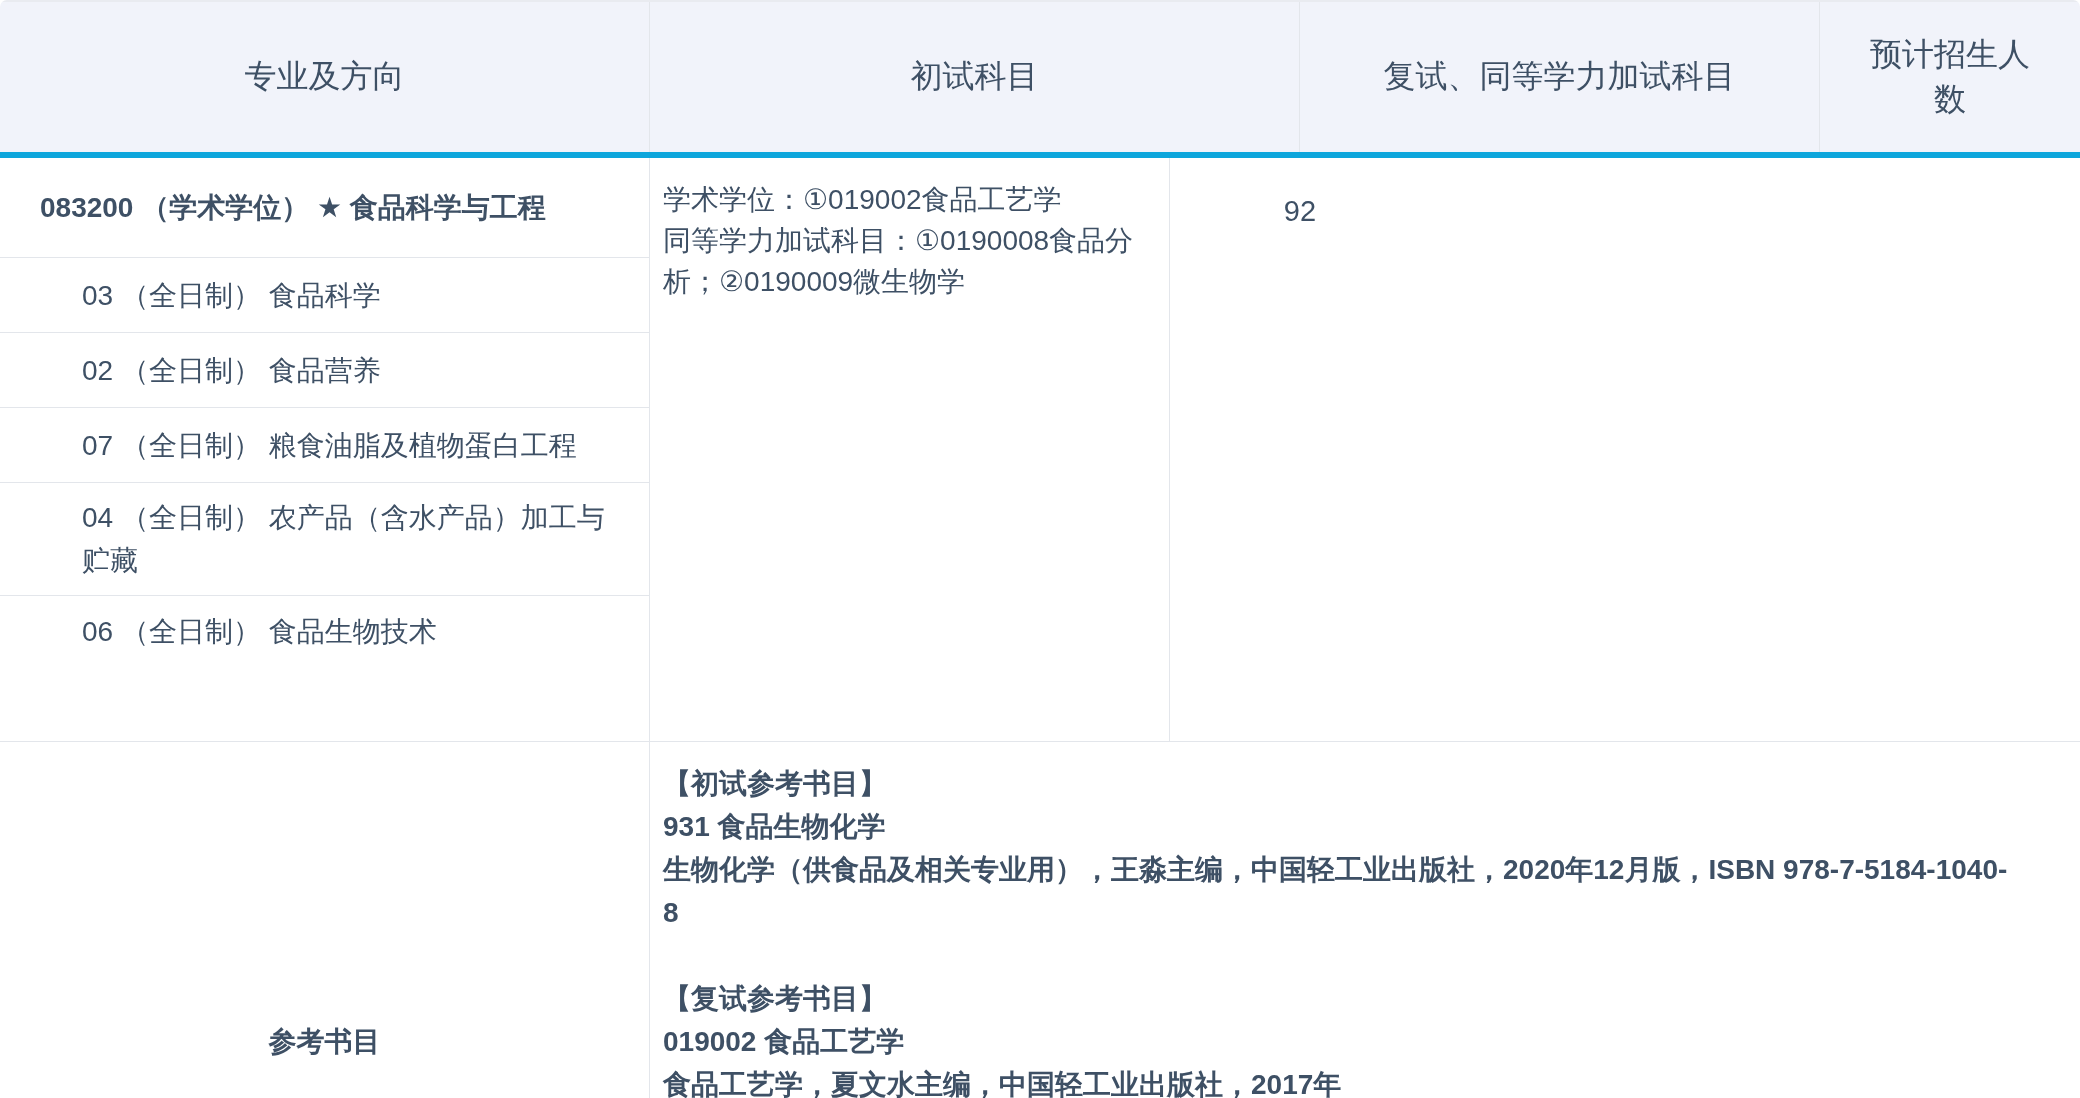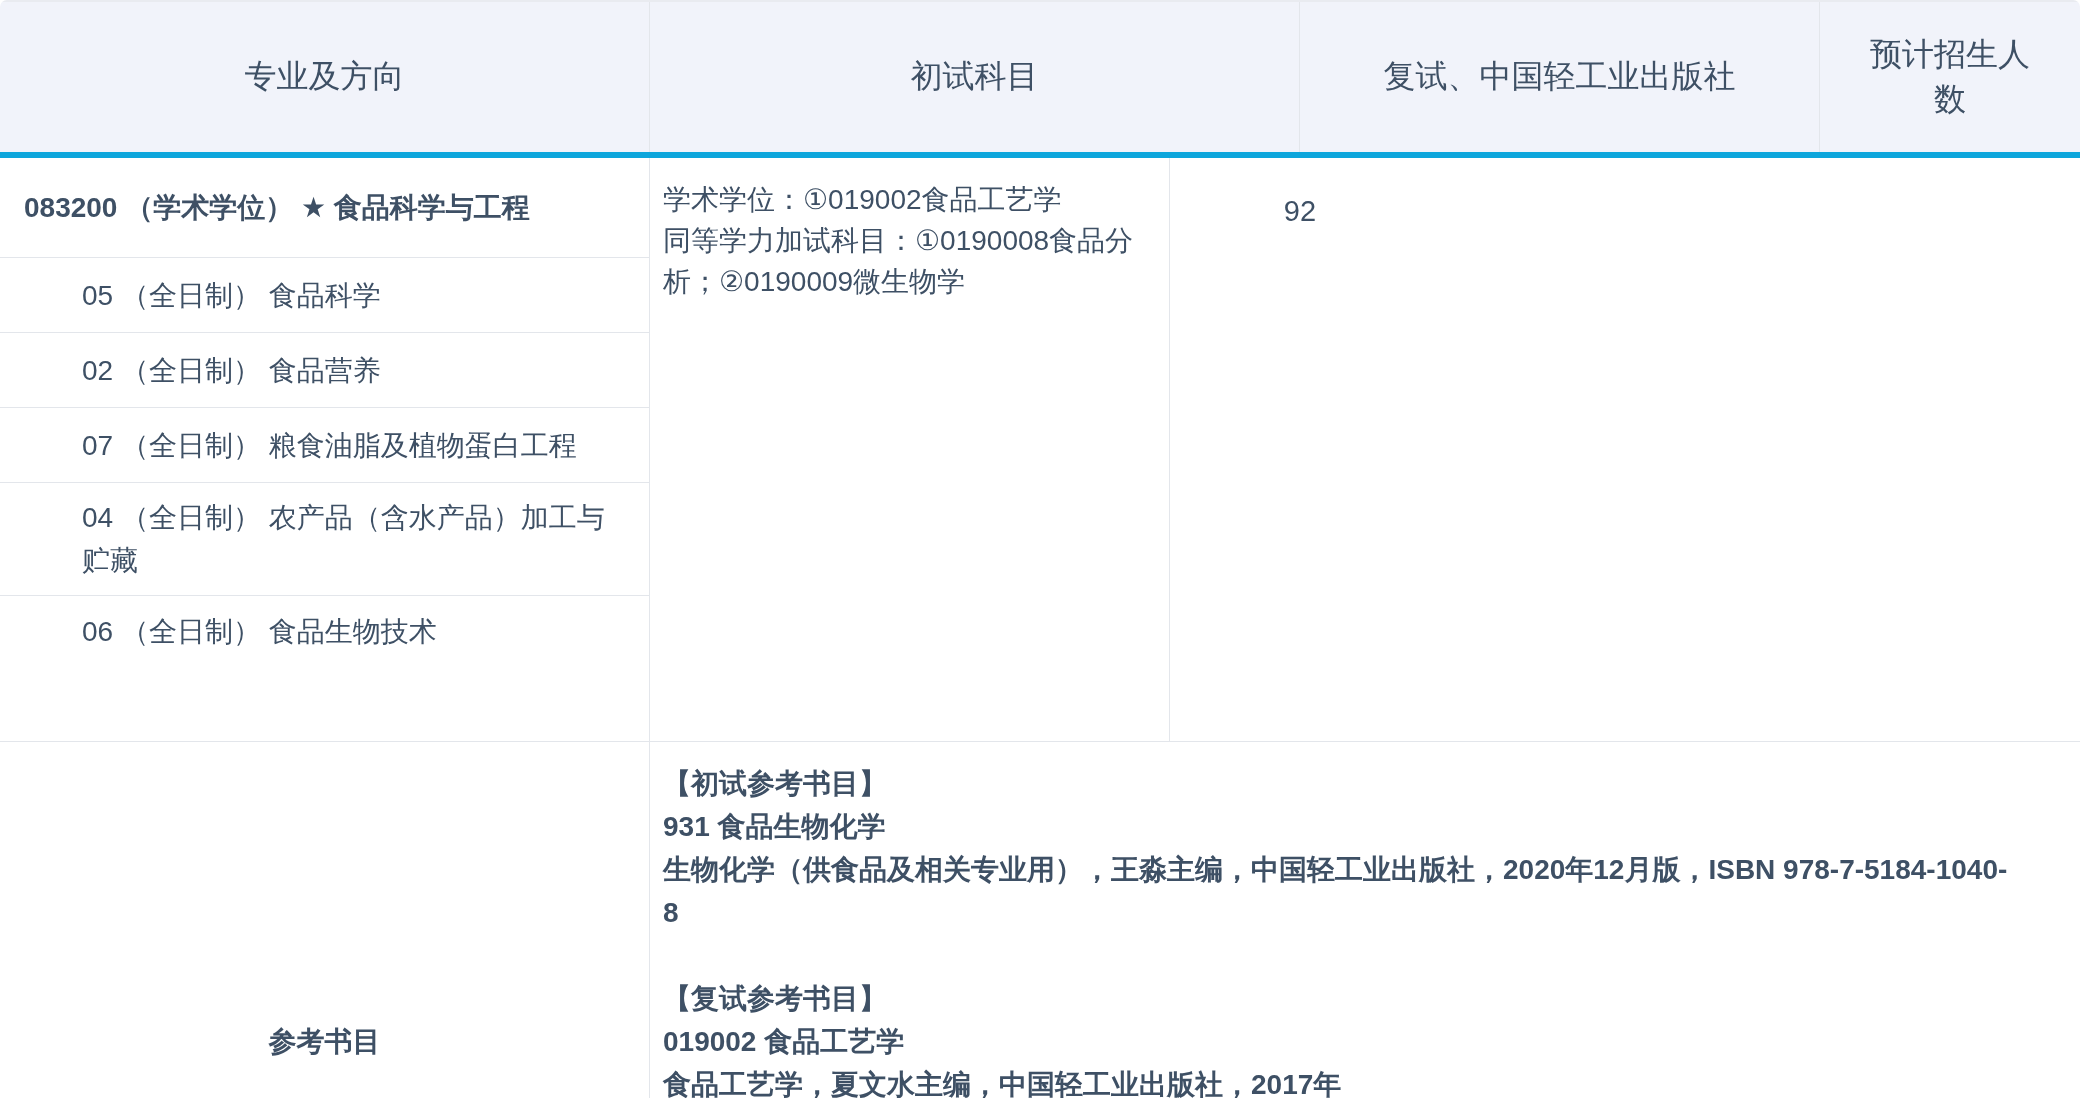--- a/index.html
+++ b/index.html
@@ -56,21 +56,21 @@
   .body-row {
     display: flex;
     height: 583px;
   }
   .col-directions { width: 650px; }
 
   .program-row {
     height: 100px;
     display: flex;
     align-items: center;
-    padding-left: 24px;
+    padding-left: 40px;
     font-size: 28px;
     font-weight: bold;
     border-bottom: 1px solid #e3e6eb;
   }
   .direction-row {
     display: flex;
     align-items: center;
     padding-left: 82px;
     padding-right: 30px;
     font-size: 28px;
@@ -131,32 +131,32 @@
 </style>
 </head>
 <body>
 
 <div class="page">
   <div class="admissions-table">
 
     <div class="header-row">
       <div class="hcell w-col1 vline">专业及方向</div>
       <div class="hcell w-col2 vline">初试科目</div>
-      <div class="hcell w-col3 vline">复试、中国轻工业出版社</div>
+      <div class="hcell w-col3 vline">复试、同等学力加试科目</div>
       <div class="hcell w-col4">预计招生人
 数</div>
     </div>
 
     <div class="accent-line"></div>
 
     <div class="body-row">
 
       <div class="col-directions vline">
         <div class="program-row">083200 （学术学位） ★ 食品科学与工程</div>
-        <div class="direction-row dr-1">05 （全日制） 食品科学</div>
+        <div class="direction-row dr-1">03 （全日制） 食品科学</div>
         <div class="direction-row dr-2">02 （全日制） 食品营养</div>
         <div class="direction-row dr-3">07 （全日制） 粮食油脂及植物蛋白工程</div>
         <div class="direction-row dr-4">04 （全日制） 农产品（含水产品）加工与
 贮藏</div>
         <div class="direction-row dr-6">06 （全日制） 食品生物技术</div>
       </div>
 
 
       <div class="reexam-cell vline">学术学位：①019002食品工艺学
 同等学力加试科目：①0190008食品分

